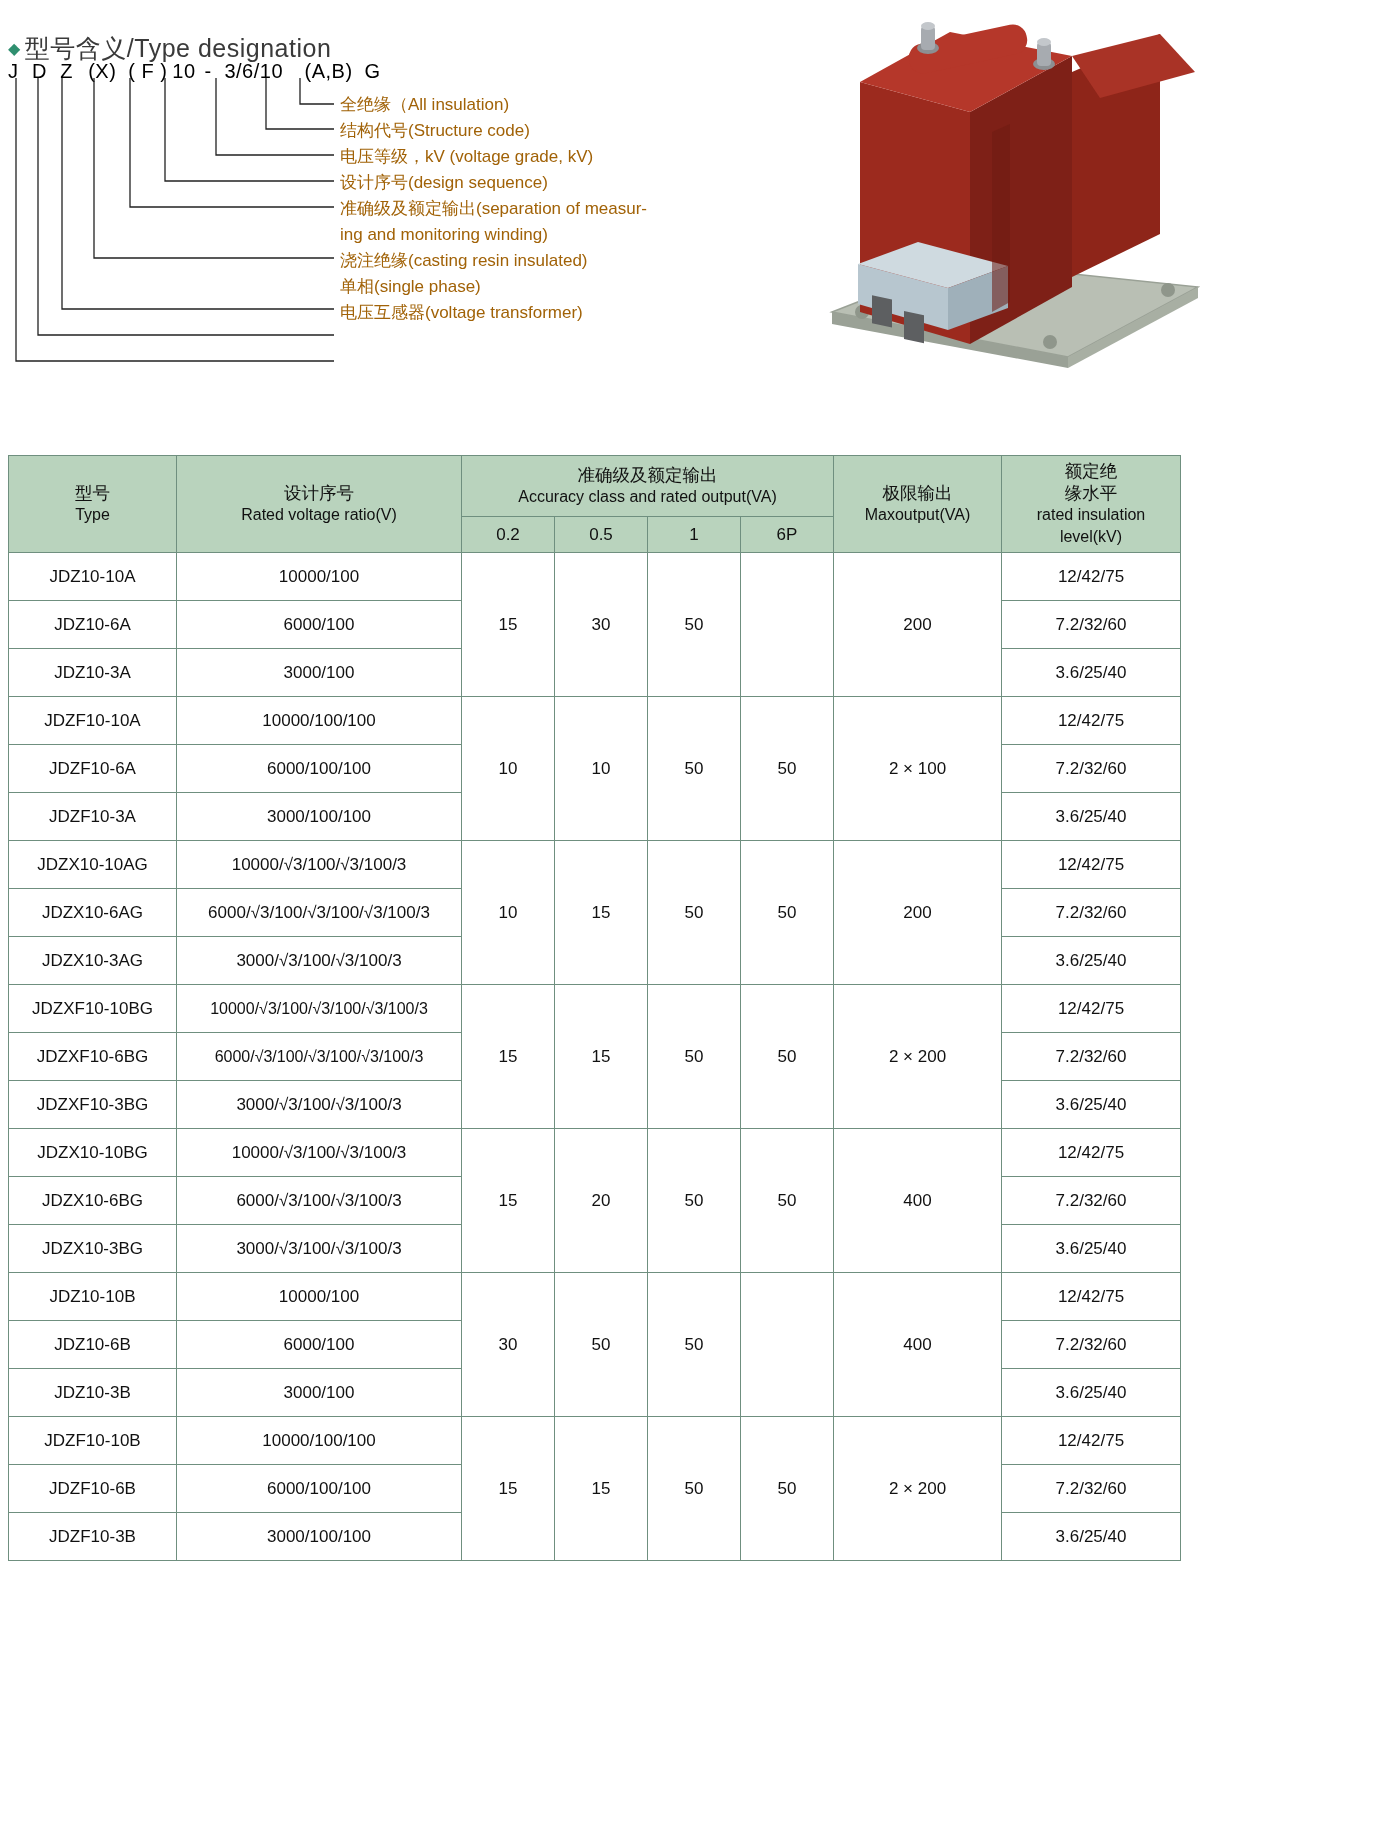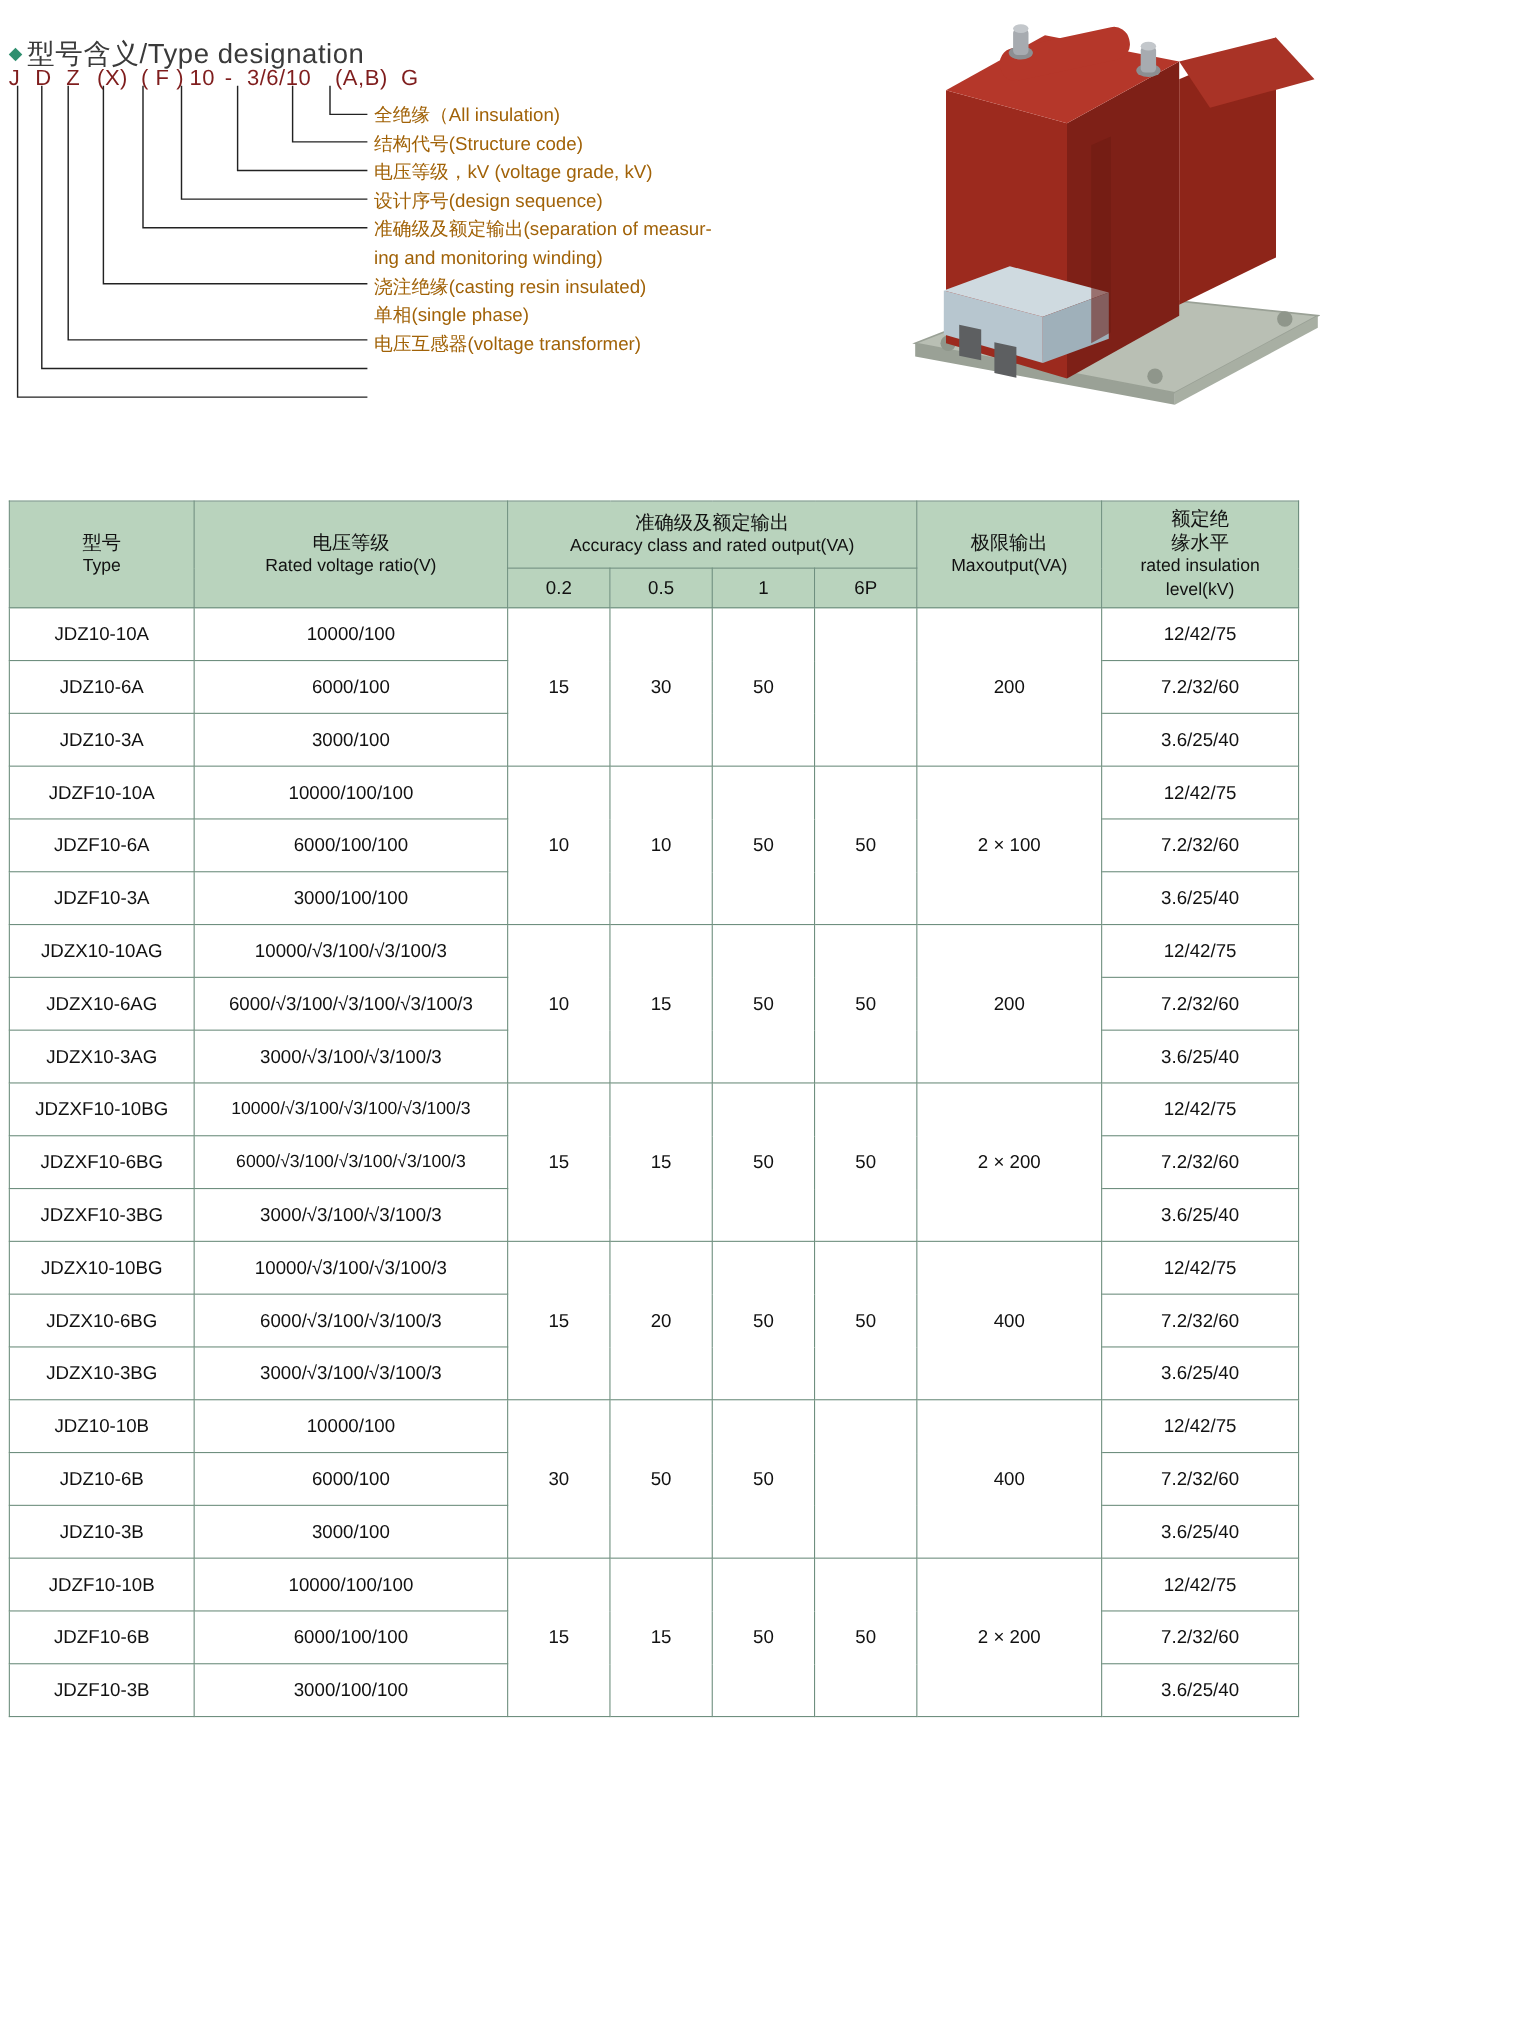--- a/index.html
+++ b/index.html
@@ -36,21 +36,21 @@
   }
 
   
   .code-line {
     position: absolute;
     left: 8px;
     top: 60px;
     font-size: 20px;
     letter-spacing: 0.5px;
     white-space: nowrap;
-    color: #7f1d1d;
+    color: #000000;
   }
   .code-line span { display: inline-block; }
 
   .legend {
     position: absolute;
     left: 340px;
     top: 92px;
     width: 560px;
   }
   .legend-row {
@@ -219,21 +219,21 @@
     <col style="width:168px">
     <col style="width:179px">
   </colgroup>
   <thead>
     <tr>
       <th rowspan="2">
         <span class="hdr-cn">型号</span>
         <span class="hdr-en">Type</span>
       </th>
       <th rowspan="2">
-        <span class="hdr-cn">电压等级</span>
+        <span class="hdr-cn">设计序号</span>
         <span class="hdr-en">Rated voltage ratio(V)</span>
       </th>
       <th colspan="4">
         <span class="hdr-cn">准确级及额定输出</span>
         <span class="hdr-en">Accuracy class and rated output(VA)</span>
       </th>
       <th rowspan="2">
         <span class="hdr-cn">极限输出</span>
         <span class="hdr-en">Maxoutput(VA)</span>
       </th>

